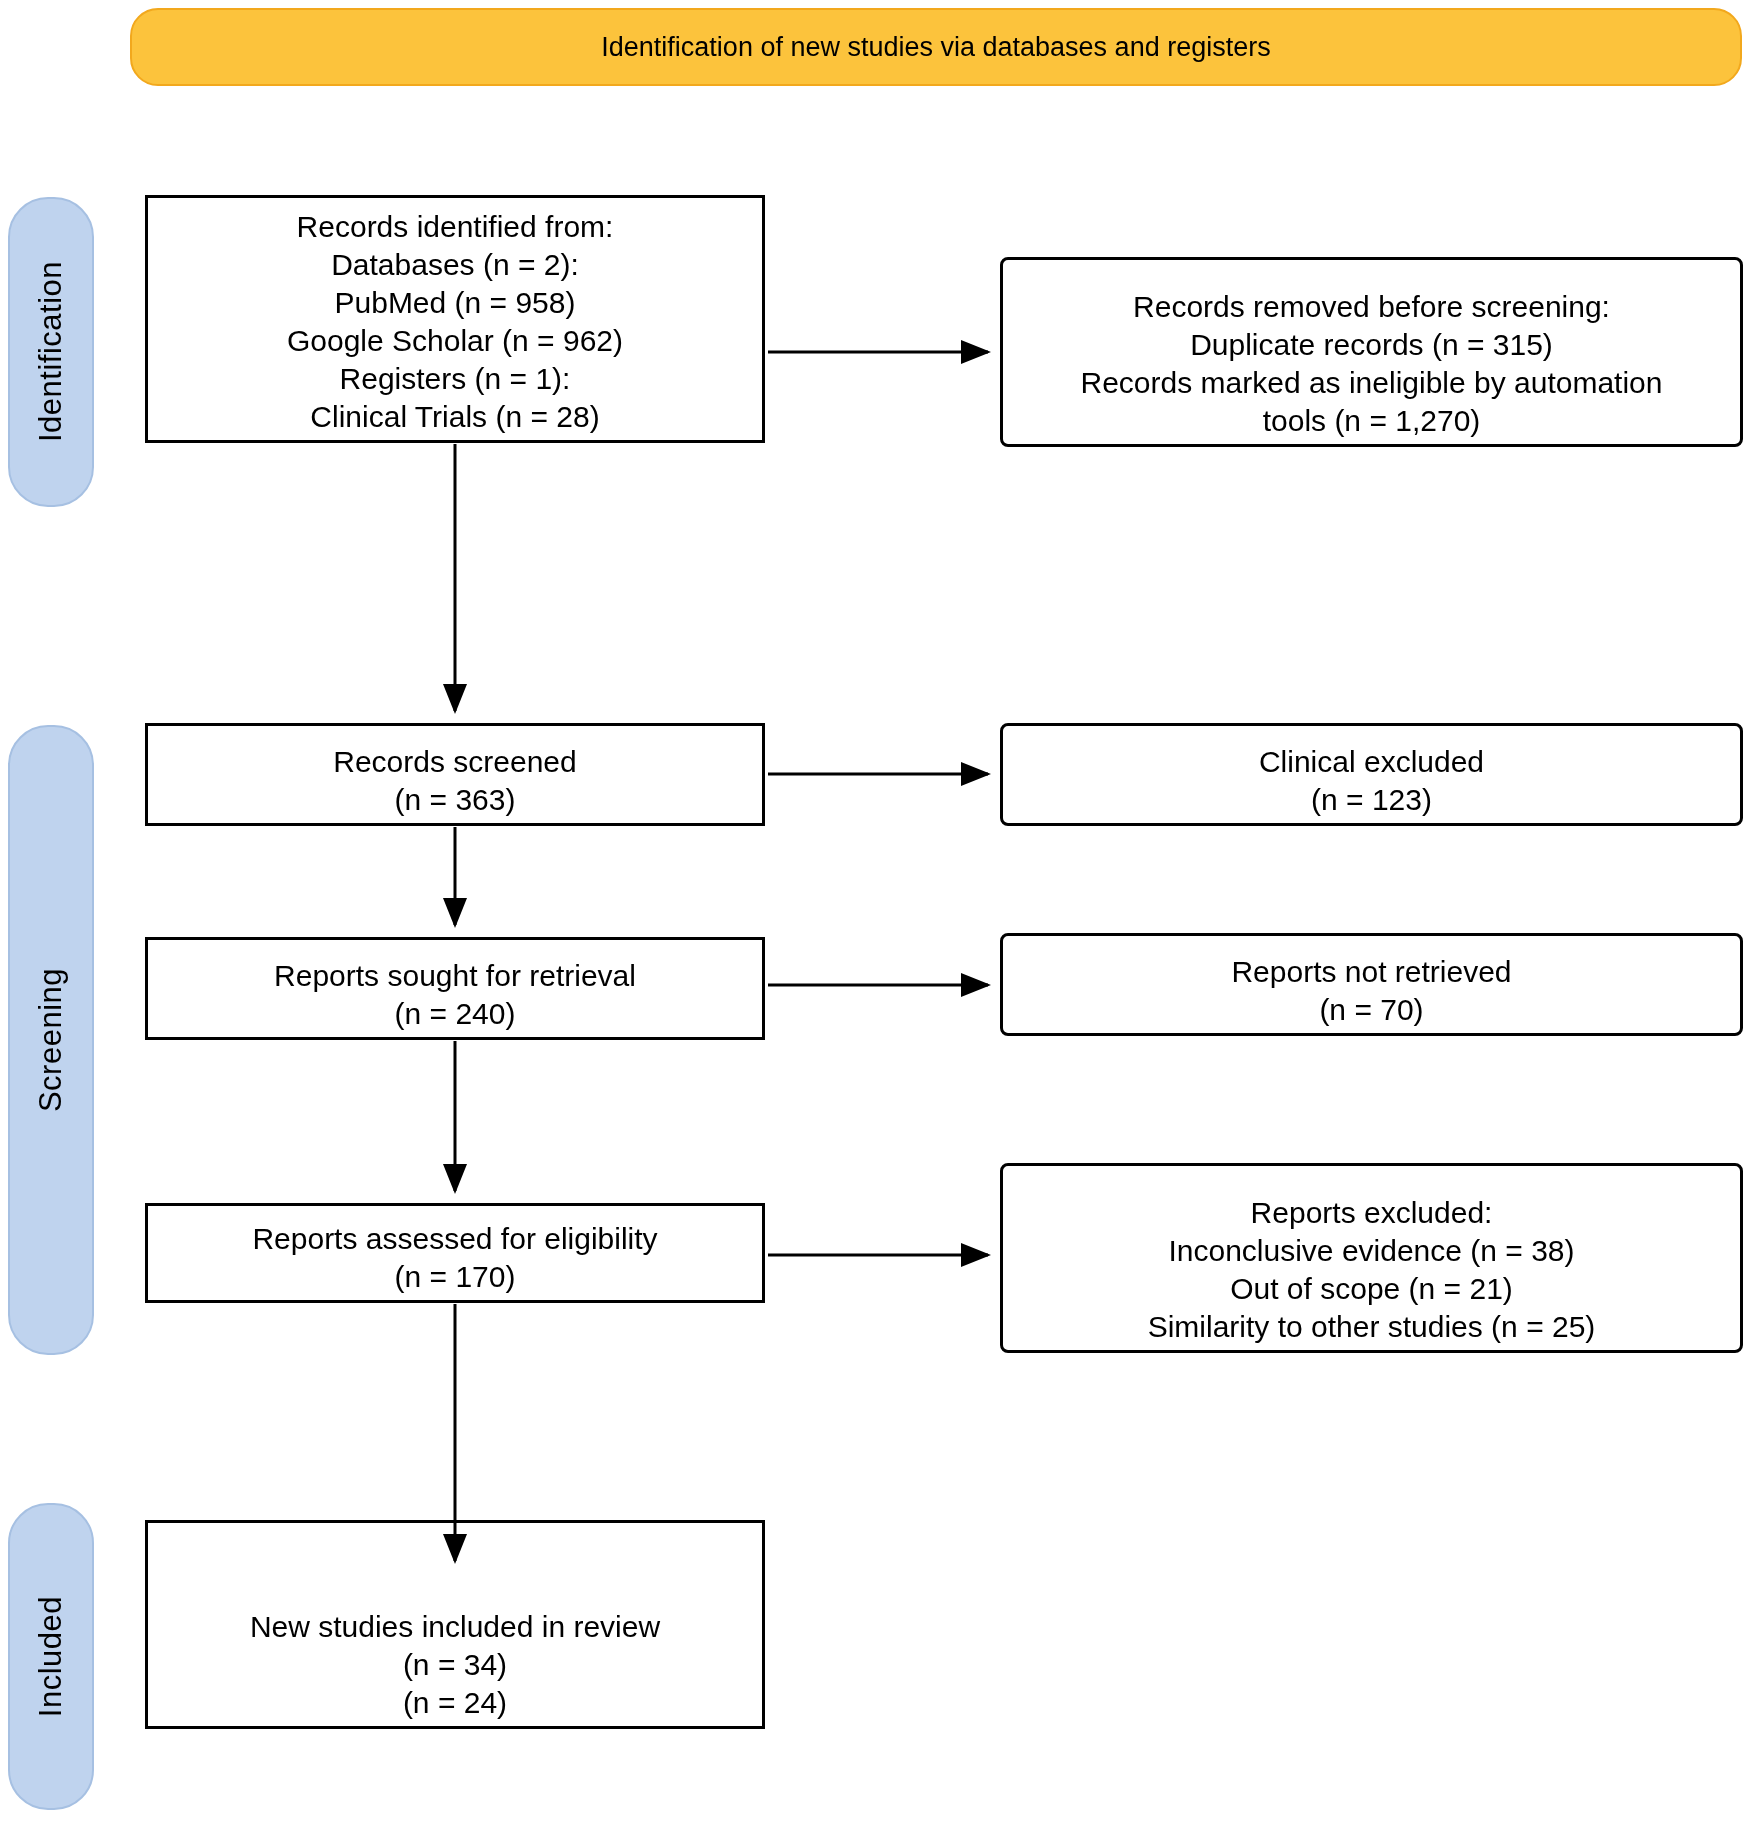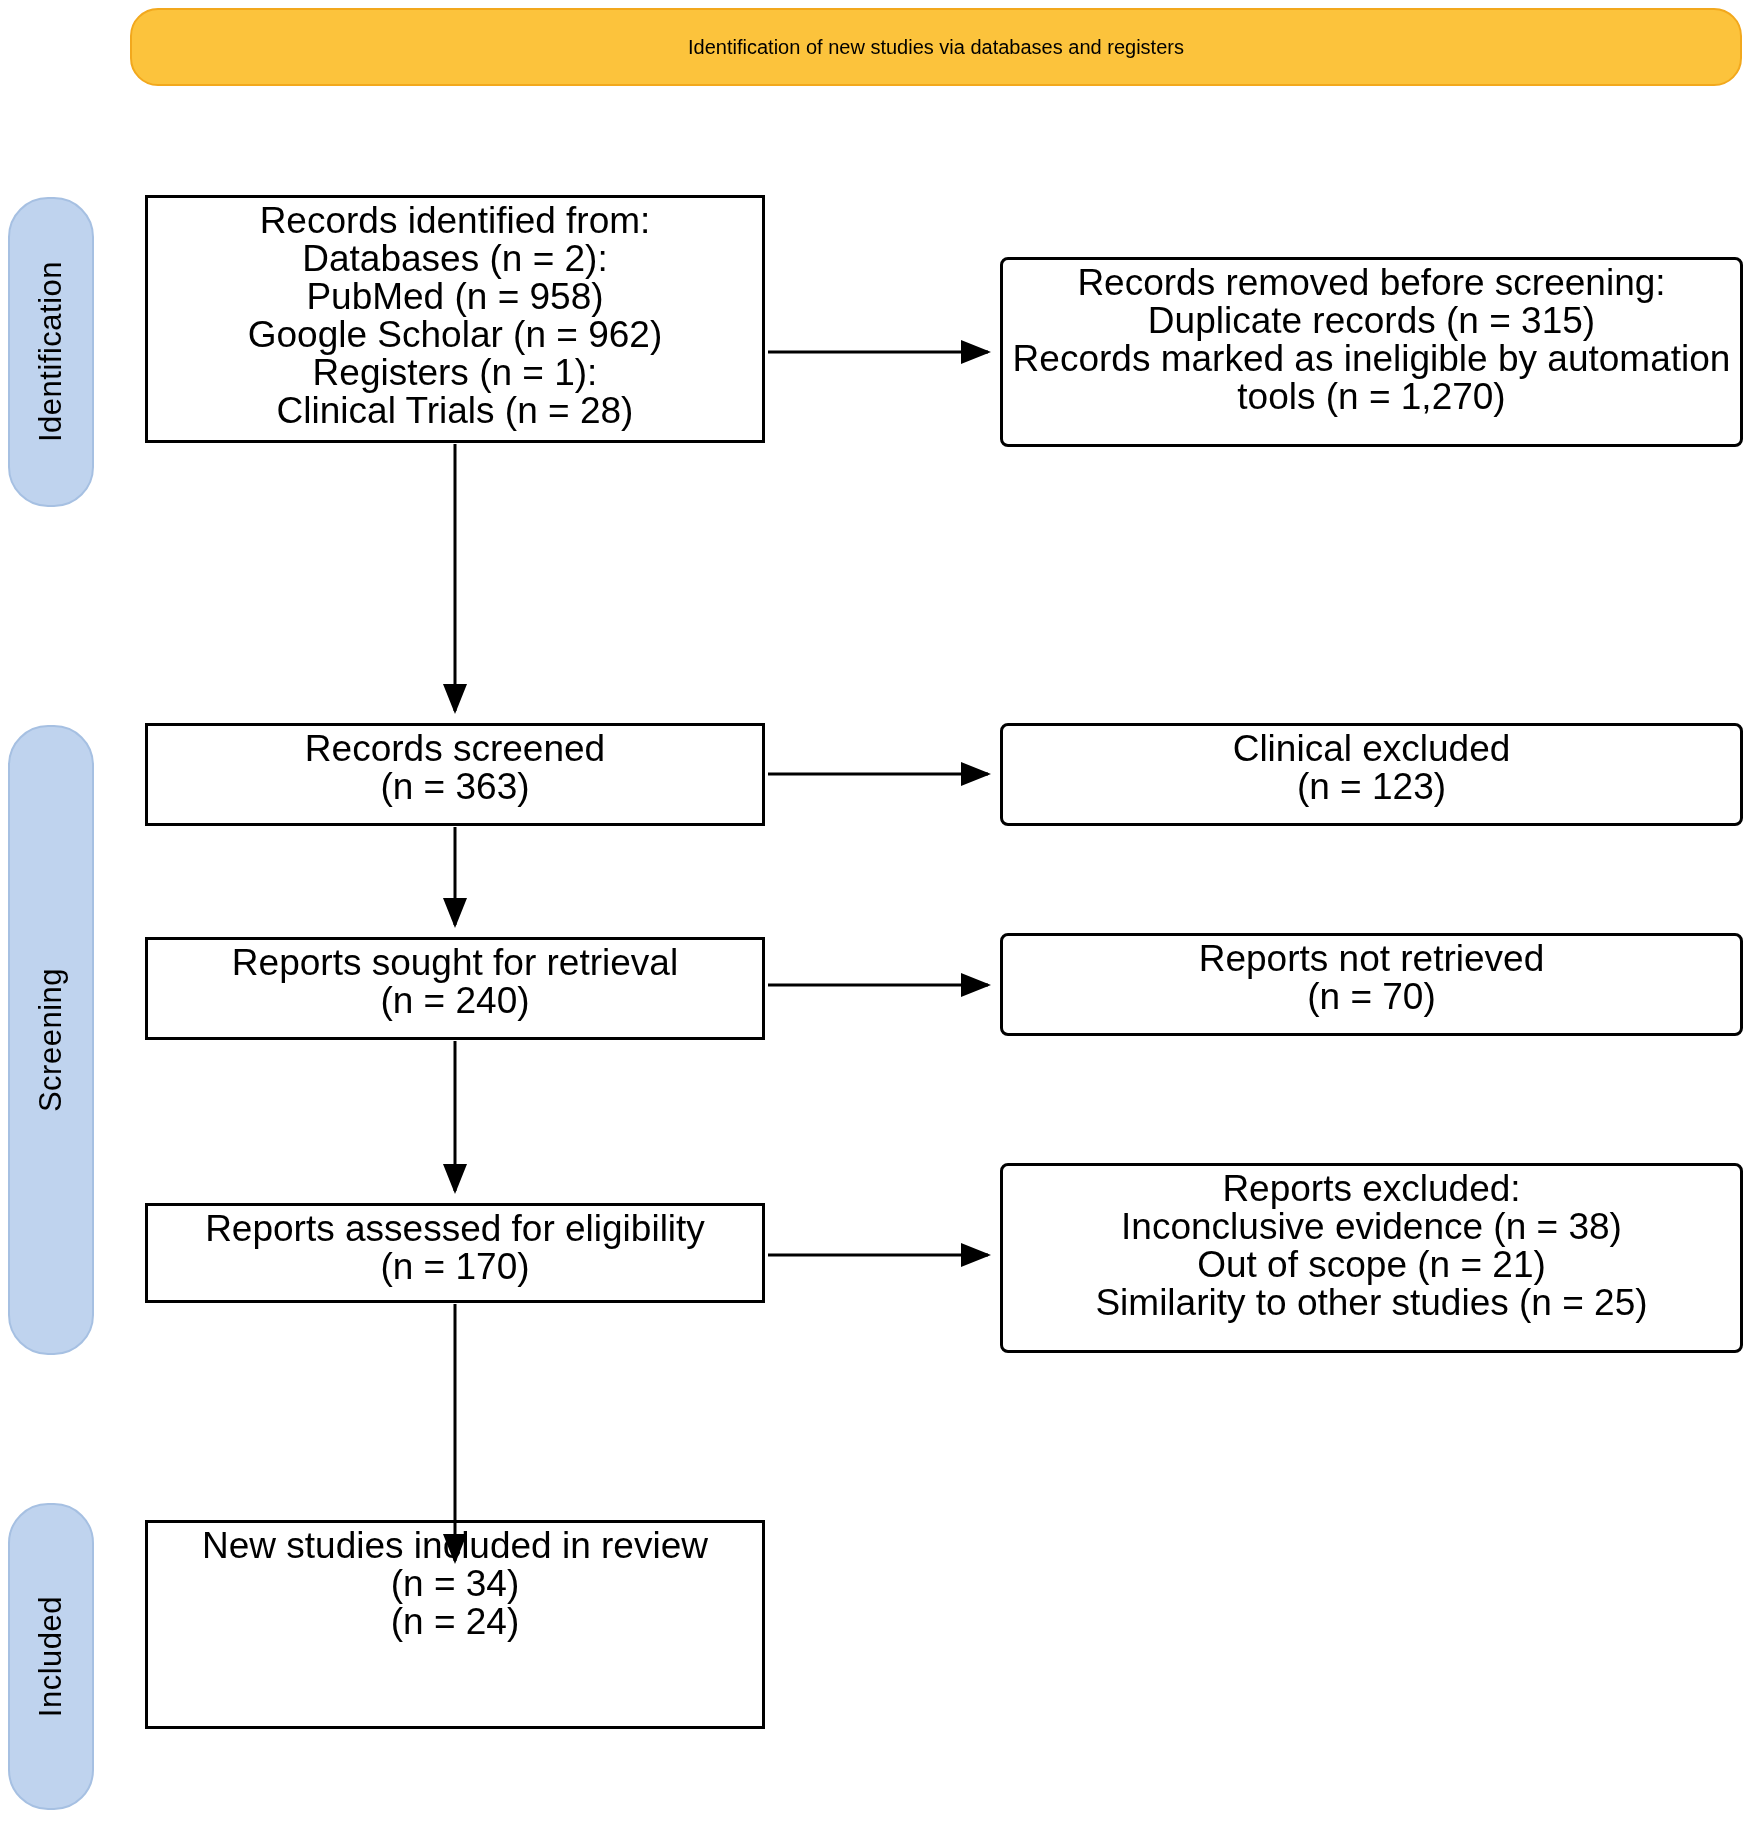--- a/index.html
+++ b/index.html
@@ -13,21 +13,21 @@
   }
   .banner {
     position: absolute;
     left: 130px; top: 8px;
     width: 1612px; height: 78px;
     background: #fcc33c;
     border: 2px solid #f2a81d;
     border-radius: 28px;
     box-sizing: border-box;
     display: flex; align-items: center; justify-content: center;
-    font-size: 20px;
+    font-size: 27px;
   }
   .stage {
     position: absolute;
     left: 8px; width: 86px;
     background: #bfd3ee;
     border: 2px solid #a6c0e2;
     border-radius: 40px;
     box-sizing: border-box;
     display: flex; align-items: center; justify-content: center;
   }
@@ -37,23 +37,23 @@
     font-size: 31px;
     letter-spacing: 0.5px;
     white-space: nowrap;
   }
   .box {
     position: absolute;
     background: #ffffff;
     border: 3px solid #000000;
     box-sizing: border-box;
     display: flex; flex-direction: column;
-    align-items: center; justify-content: flex-start;
+    align-items: center; justify-content: flex-end;
     text-align: center;
-    font-size: 37px;
+    font-size: 30px;
     line-height: 38px;
     padding: 4px 8px;
   }
   .col-l { left: 145px; width: 620px; }
   .col-r { left: 1000px; width: 743px; border-radius: 8px; }
   svg.arrows {
     position: absolute;
     left: 0; top: 0;
     width: 1750px; height: 1848px;
     pointer-events: none;

